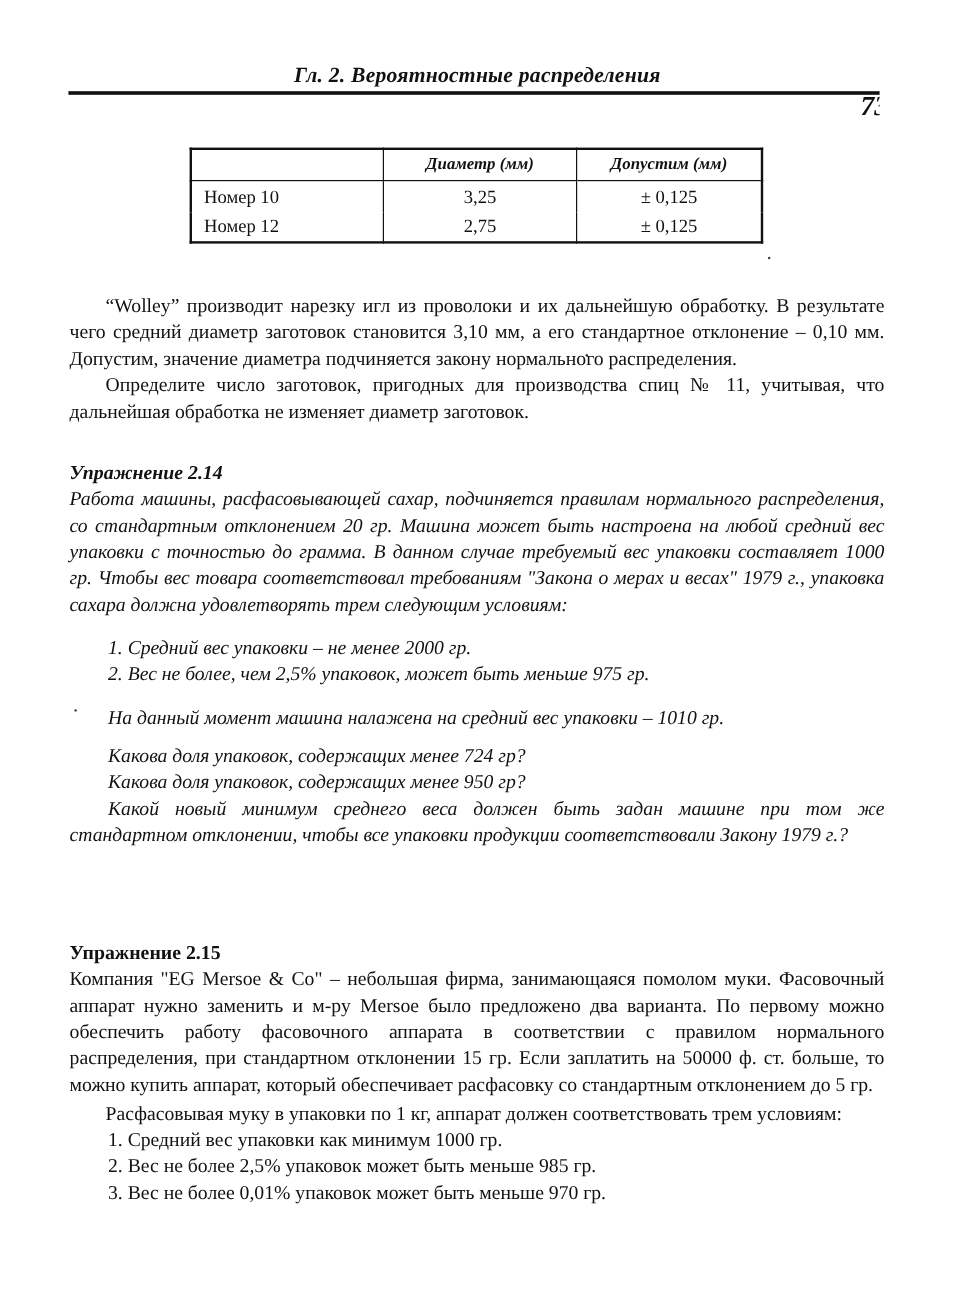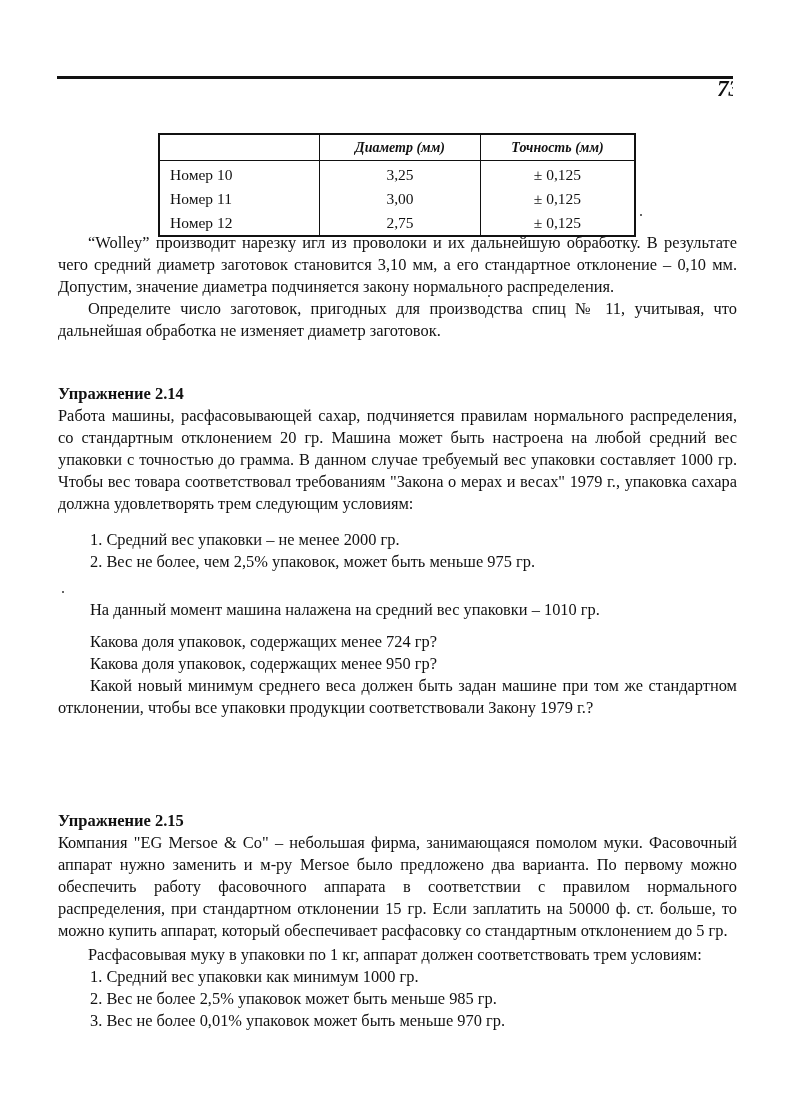--- a/index.html
+++ b/index.html
@@ -17,21 +17,21 @@
   }
   .page-number {
     position: absolute; right: 0; top: 0; width: 16px; overflow: hidden;
     font-style: italic; font-weight: bold; font-size: 23px; white-space: nowrap; margin-top: 24px;
   }
   .header-rule {
     position: absolute; left: 57px; top: 76px; width: 676px; height: 3px; background: #111;
   }
 
   table.spec {
-    position: absolute; left: 158px; top: 133px; width: 478px;
+    position: absolute; left: 158px; top: 123px; width: 478px;
     border-collapse: collapse; font-size: 15.5px;
     border: 2px solid #111;
   }
   table.spec th, table.spec td { padding: 0 10px; }
   table.spec th {
     height: 25px; font-style: italic; font-weight: bold; font-size: 14px;
     border-bottom: 1.5px solid #111; text-align: center;
   }
   table.spec td { height: 24px; }
   table.spec .c0 { width: 139px; text-align: left; }
@@ -43,70 +43,66 @@
   .list { margin: 0; padding-left: 32px; list-style: none; }
   .list li { line-height: 22px; }
   .block { position: absolute; left: 58px; width: 679px; font-size: 16.4px; line-height: 22px; text-align: justify; }
   .block p { margin: 0; }
   .stray-dot { position: absolute; width: 2px; height: 2px; background: #333; border-radius: 1px; }
 </style>
 </head>
 <body>
 
 <div class="page-header">
+  <span class="running-title">Гл. 2. Вероятностные распределения</span>
   <span class="page-number">73</span>
 </div>
 <div class="header-rule"></div>
 
 <table class="spec">
   <thead>
     <tr>
       <th class="c0"></th>
       <th class="c1">Диаметр (мм)</th>
-      <th class="c2">Точность (мм)</th>
+      <th class="c2">Допустим (мм)</th>
     </tr>
   </thead>
   <tbody>
     <tr class="first">
       <td class="c0">Номер 10</td>
       <td class="c1">3,25</td>
-      <td class="c2">± 0,125</td>
-    </tr>
-    <tr>
-      <td class="c0">Номер 11</td>
-      <td class="c1">3,00</td>
       <td class="c2">± 0,125</td>
     </tr>
     <tr>
       <td class="c0">Номер 12</td>
       <td class="c1">2,75</td>
       <td class="c2">± 0,125</td>
     </tr>
   </tbody>
 </table>
 
-<div class="block" style="top:232px;">
+<div class="block" style="top:244px;">
   <p class="indent">“Wolley” производит нарезку игл из проволоки и их дальнейшую обработку. В результате чего средний диаметр заготовок становится 3,10 мм, а его стандартное отклонение – 0,10 мм. Допустим, значение диаметра подчиняется закону нормального распределения.</p>
   <p class="indent">Определите число заготовок, пригодных для производства спиц № 11, учитывая, что дальнейшая обработка не изменяет диаметр заготовок.</p>
 </div>
 
-<div class="block" style="top:383px;">
+<div class="block" style="top:383px;font-style:italic;">
   <h3 class="heading">Упражнение 2.14</h3>
   <p>Работа машины, расфасовывающей сахар, подчиняется правилам нормального распределения, со стандартным отклонением 20 гр. Машина может быть настроена на любой средний вес упаковки с точностью до грамма. В данном случае требуемый вес упаковки составляет 1000 гр. Чтобы вес товара соответствовал требованиям "Закона о мерах и весах" 1979 г., упаковка сахара должна удовлетворять трем следующим условиям:</p>
   <ul class="list" style="margin-top:14px;">
     <li>1. Средний вес упаковки – не менее 2000 гр.</li>
     <li>2. Вес не более, чем 2,5% упаковок, может быть меньше 975 гр.</li>
   </ul>
-  <p style="margin-top:26px; padding-left:32px;">На данный момент машина налажена на средний вес упаковки – 1010 гр.</p>
+  <p style="margin-top:14px; padding-left:32px;">На данный момент машина налажена на средний вес упаковки – 1010 гр.</p>
   <p style="margin-top:10px; padding-left:32px;">Какова доля упаковок, содержащих менее 724 гр?</p>
   <p style="padding-left:32px;">Какова доля упаковок, содержащих менее 950 гр?</p>
   <p class="indent" style="text-indent:32px;">Какой новый минимум среднего веса должен быть задан машине при том же стандартном отклонении, чтобы все упаковки продукции соответствовали Закону 1979 г.?</p>
 </div>
 
-<div class="block" style="top:810px;">
+<div class="block" style="top:783px;">
   <h3 class="heading">Упражнение 2.15</h3>
   <p>Компания "EG Mersoe &amp; Co" – небольшая фирма, занимающаяся помолом муки. Фасовочный аппарат нужно заменить и м-ру Mersoe было предложено два варианта. По первому можно обеспечить работу фасовочного аппарата в соответствии с правилом нормального распределения, при стандартном отклонении 15 гр. Если заплатить на 50000 ф. ст. больше, то можно купить аппарат, который обеспечивает расфасовку со стандартным отклонением до 5 гр.</p>
   <p class="indent" style="margin-top:2px;">Расфасовывая муку в упаковки по 1 кг, аппарат должен соответствовать трем условиям:</p>
   <ul class="list">
     <li>1. Средний вес упаковки как минимум 1000 гр.</li>
     <li>2. Вес не более 2,5% упаковок может быть меньше 985 гр.</li>
     <li>3. Вес не более 0,01% упаковок может быть меньше 970 гр.</li>
   </ul>
 </div>
 

